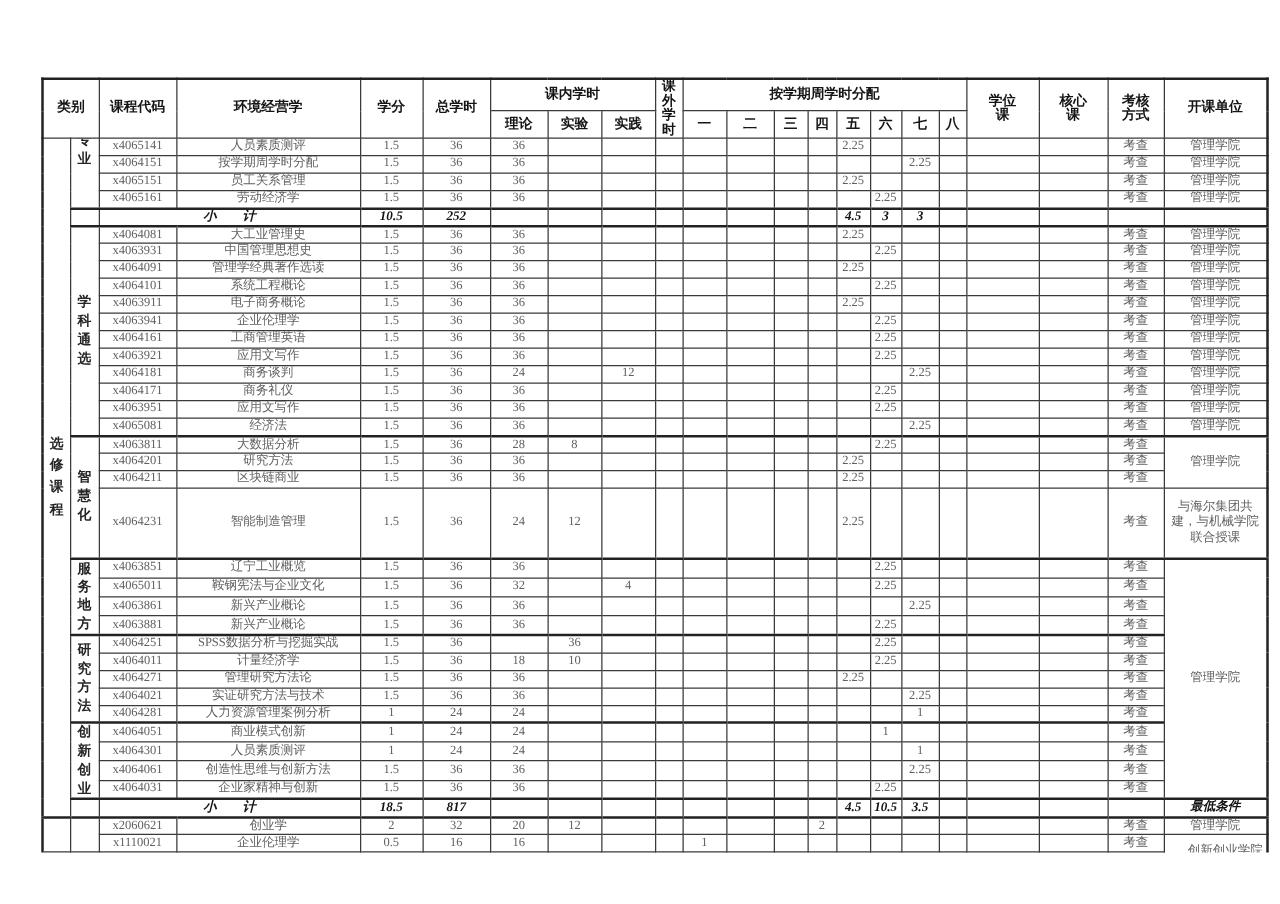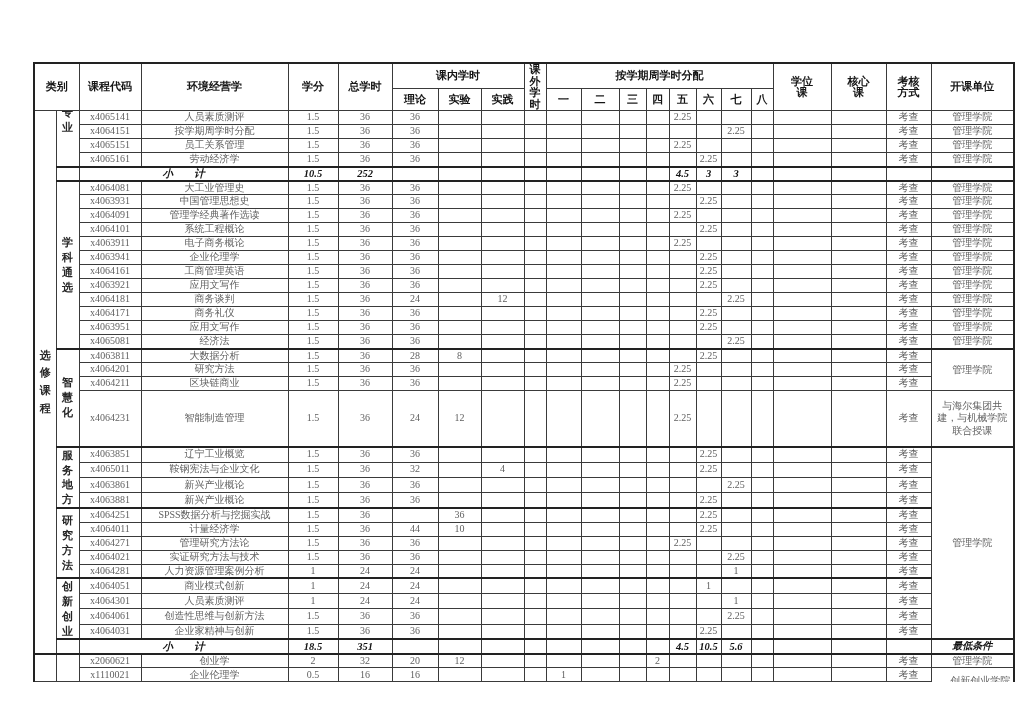--- a/index.html
+++ b/index.html
@@ -662,21 +662,21 @@
           <td></td>
           <td></td>
           <td></td>
           <td>考查</td>
         </tr>
         <tr>
           <td>x4064011</td>
           <td class="name">计量经济学</td>
           <td>1.5</td>
           <td>36</td>
-          <td>44</td>
+          <td>18</td>
           <td>10</td>
           <td></td>
           <td></td>
           <td></td>
           <td></td>
           <td></td>
           <td></td>
           <td></td>
           <td>2.25</td>
           <td></td>
@@ -830,32 +830,32 @@
           <td></td>
           <td></td>
           <td></td>
           <td></td>
           <td>考查</td>
         </tr>
         <tr class="thick">
           <td class="cat" rowspan="1"><span class="vlabel"></span></td>
           <td class="name sub" colspan="2">小　　计</td>
           <td class="sub">18.5</td>
-          <td class="sub">351</td>
+          <td class="sub">817</td>
           <td></td>
           <td></td>
           <td></td>
           <td></td>
           <td class="sub"></td>
           <td class="sub"></td>
           <td class="sub"></td>
           <td class="sub"></td>
           <td class="sub">4.5</td>
           <td class="sub">10.5</td>
-          <td class="sub">5.6</td>
+          <td class="sub">3.5</td>
           <td class="sub"></td>
           <td></td>
           <td></td>
           <td></td>
           <td class="unitcell sub" rowspan="1"><span class="ut">最低条件</span></td>
         </tr>
         <tr class="thick">
           <td class="cat" rowspan="2"><span class="vlabel vout"></span></td>
           <td class="cat" rowspan="2"><span class="vlabel"></span></td>
           <td>x2060621</td>

